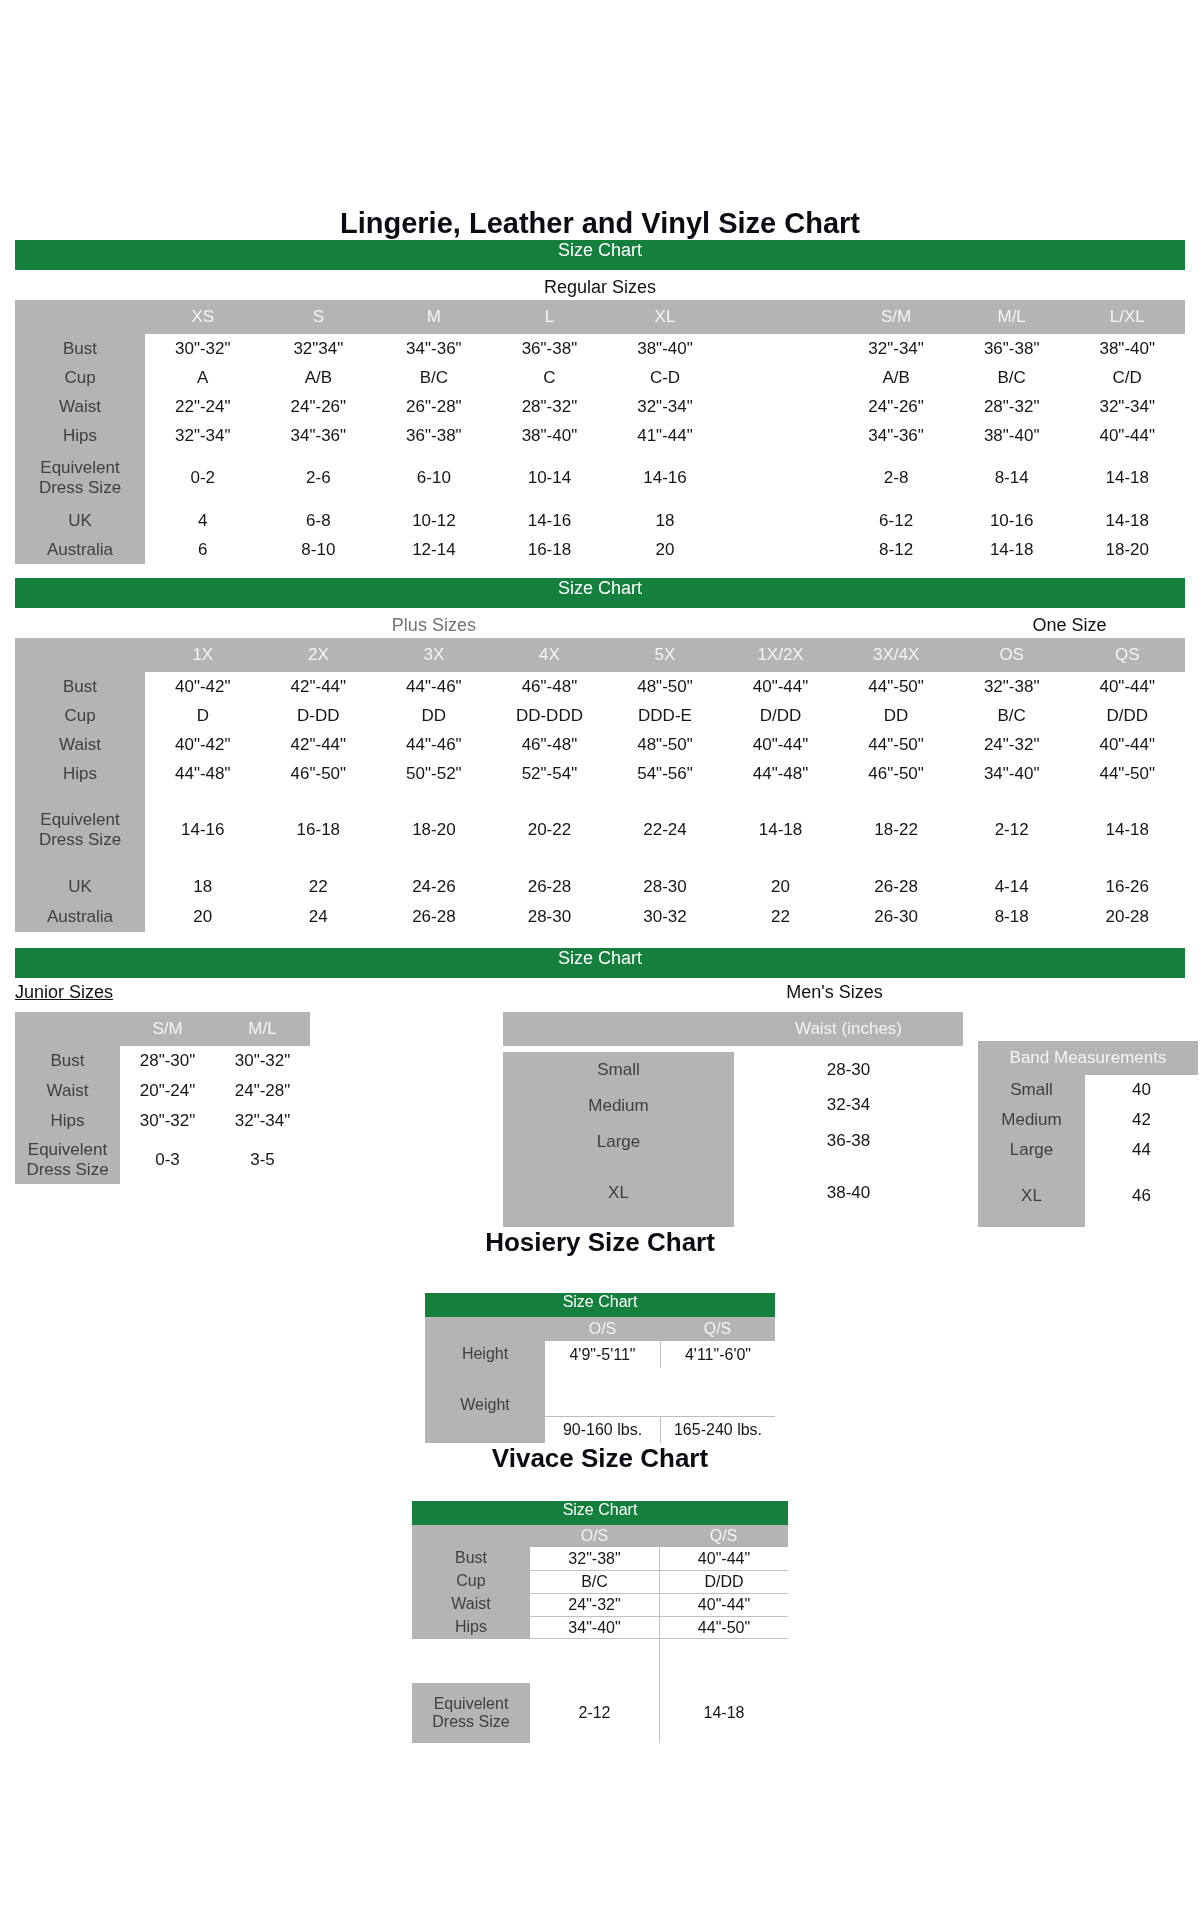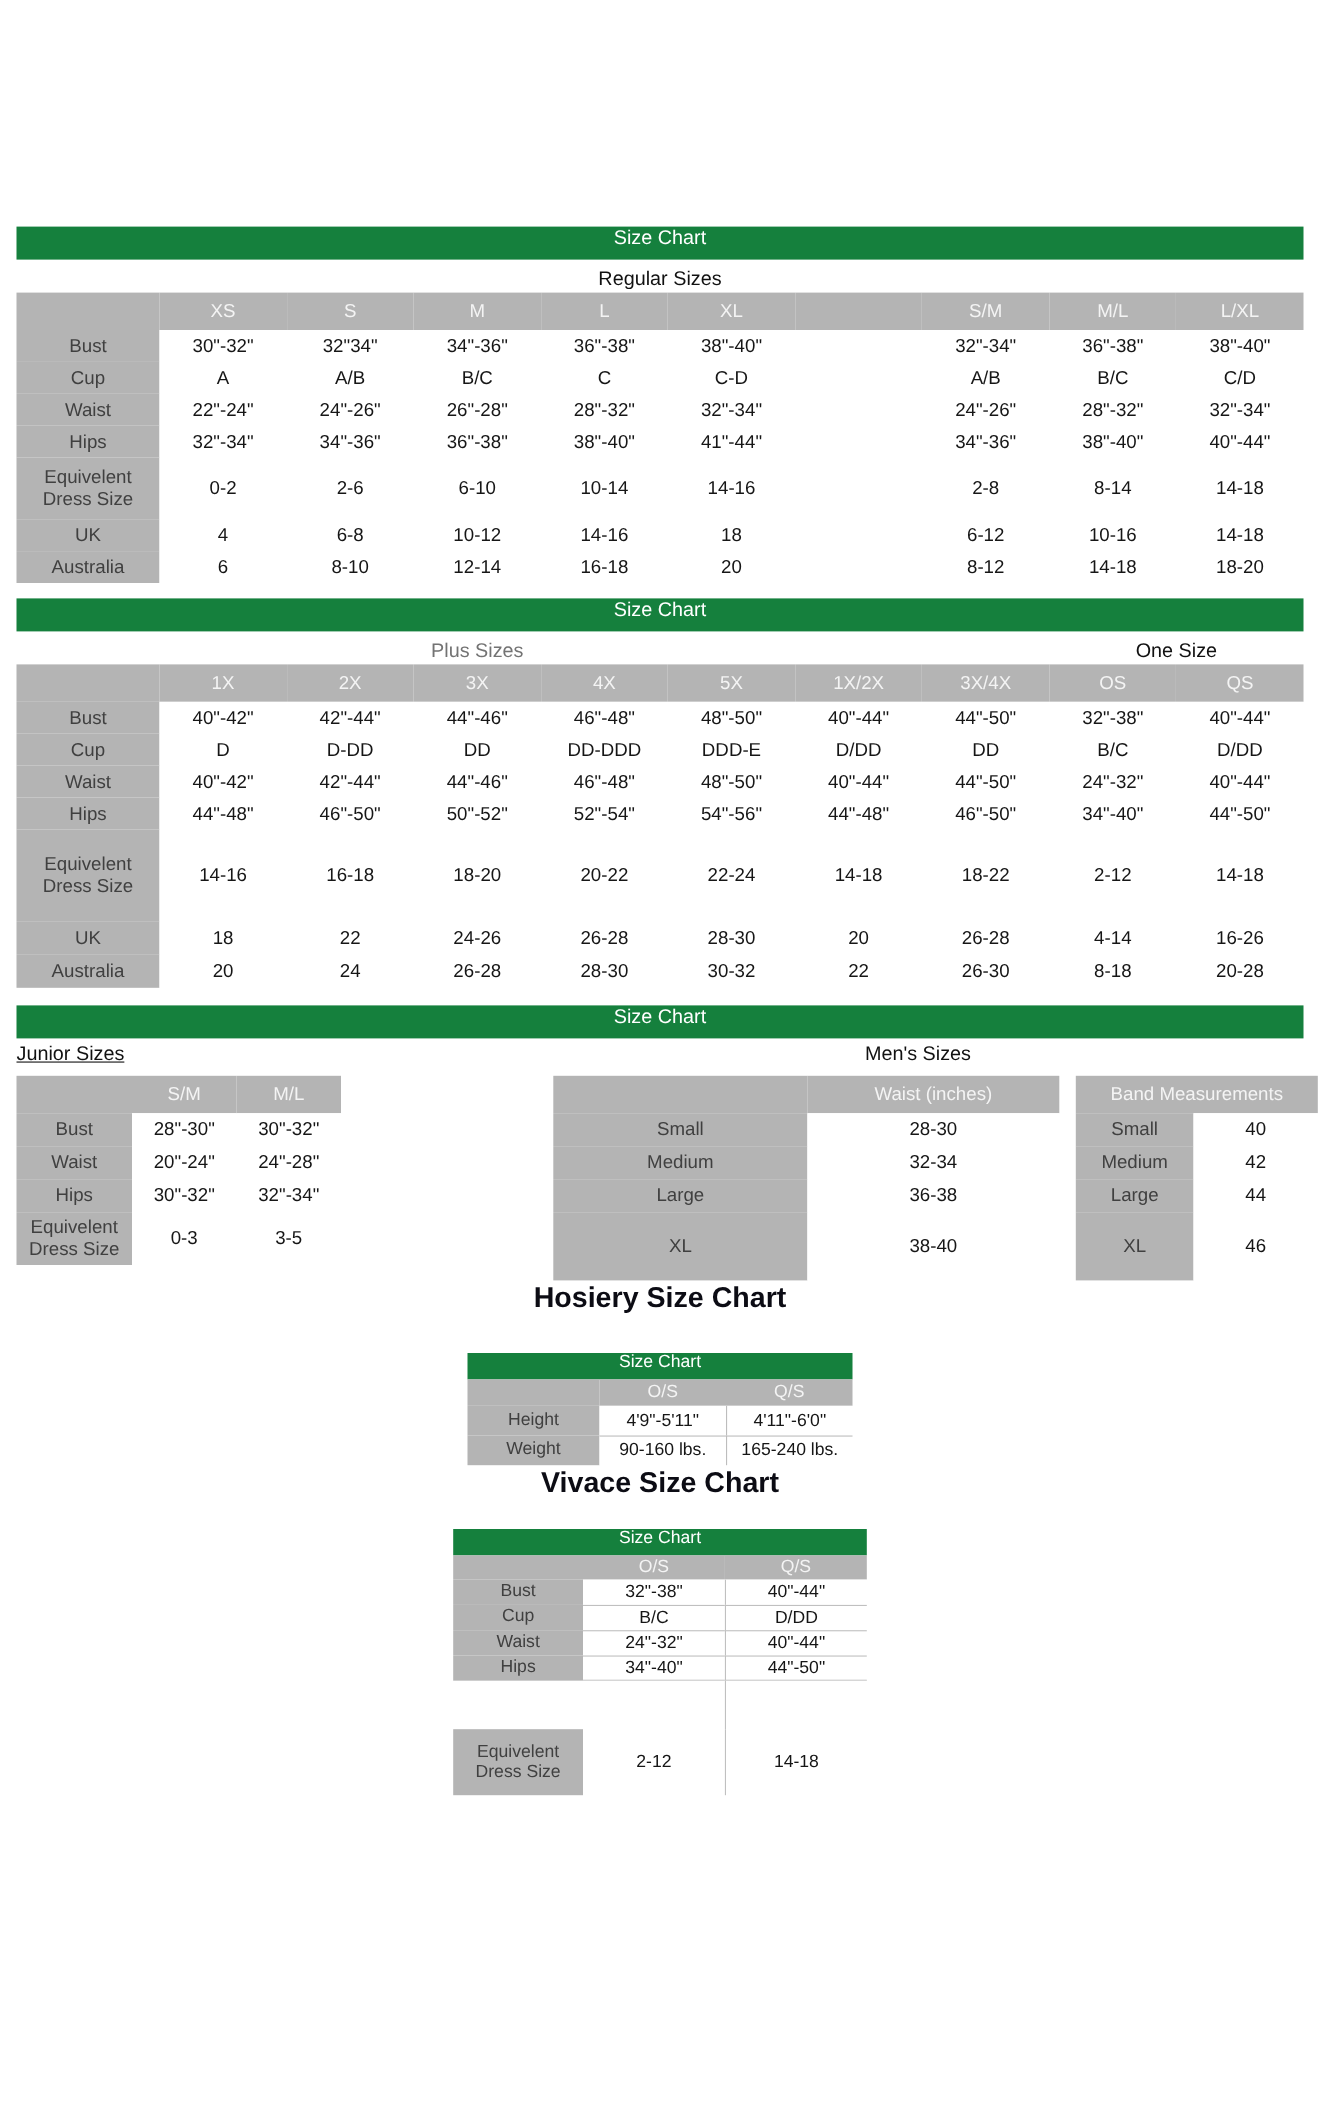--- a/index.html
+++ b/index.html
@@ -45,31 +45,31 @@
   .jr-title{position:absolute;left:0;width:295px;font-size:18px;color:#111;text-decoration:underline;}
   .mens-title{position:absolute;left:472px;width:695px;text-align:center;font-size:18px;color:#111;}
 
   .bottom-row{display:flex;align-items:flex-start;}
   #junior-table{display:grid;grid-template-columns:105px 95px 95px;width:295px;}
   #junior-table .cell,#junior-table .rlabel{min-height:30px;}
   #junior-table .r3{min-height:48px;}
 
   .mens-wrap{display:flex;margin-left:193px;}
   #mens-waist{display:grid;grid-template-columns:231px 229px;width:460px;}
-  #mens-band{display:grid;grid-template-columns:107px 113px;width:220px;margin-left:15px;}
+  #mens-band{display:grid;grid-template-columns:107px 113px;width:220px;margin-left:15px;margin-top:29px;}
   #mens-waist .cell,#mens-waist .rlabel,#mens-band .cell,#mens-band .rlabel{min-height:30px;}
   #mens-waist .r3,#mens-band .r3{min-height:62px;}
 
   
   .hosiery-wrap{width:350px;margin:36px auto 0;}
   #hosiery-grid{display:grid;grid-template-columns:120px 115px 115px;width:350px;}
   #hosiery-grid .hcell{height:24px;font-size:16px;}
   #hosiery-grid .cell,#hosiery-grid .rlabel{min-height:27px;font-size:16px;}
   #hosiery-grid .cell.c1{border-left:1px solid #bdbdbd;box-sizing:border-box;}
-  #hosiery-grid .cell.r1{border-top:1px solid #bdbdbd;box-sizing:border-box;}
+  #hosiery-grid .cell.r1{border-top:1px solid #bdbdbd;box-sizing:border-box;margin-top:48px;}
 
   
   .vivace-wrap{width:376px;margin:28px auto 0;}
   #vivace-grid{display:grid;grid-template-columns:118px 129px 129px;width:376px;}
   #vivace-grid .hcell{height:22px;font-size:16px;}
   #vivace-grid .cell,#vivace-grid .rlabel{min-height:23px;font-size:16px;}
   #vivace-grid .cell.c1{border-left:1px solid #c0c0c0;box-sizing:border-box;}
   #vivace-grid .cell.r1,#vivace-grid .cell.r2,#vivace-grid .cell.r3{border-top:1px solid #c0c0c0;box-sizing:border-box;}
   #vivace-grid .cell.r3{border-bottom:1px solid #c0c0c0;}
   #vivace-grid .gap-cell{background:#fff;height:44px;}
@@ -78,20 +78,21 @@
 
   .h-hosiery{margin-top:50px;}
   .h-vivace{margin-top:52px;}
   .bottom-spacer{height:171px;}
 </style>
 </head>
 <body>
 
 <div class="page">
 
+  <h1 class="main-title">Lingerie, Leather and Vinyl Size Chart</h1>
 
   <div class="bar b1">
     <span>Size Chart</span>
   </div>
   <div class="section-label">Regular Sizes</div>
   <div class="grid10" id="regular-table">
       <div class="hcell corner"></div>
       <div class="hcell">XS</div>
       <div class="hcell">S</div>
       <div class="hcell">M</div>

